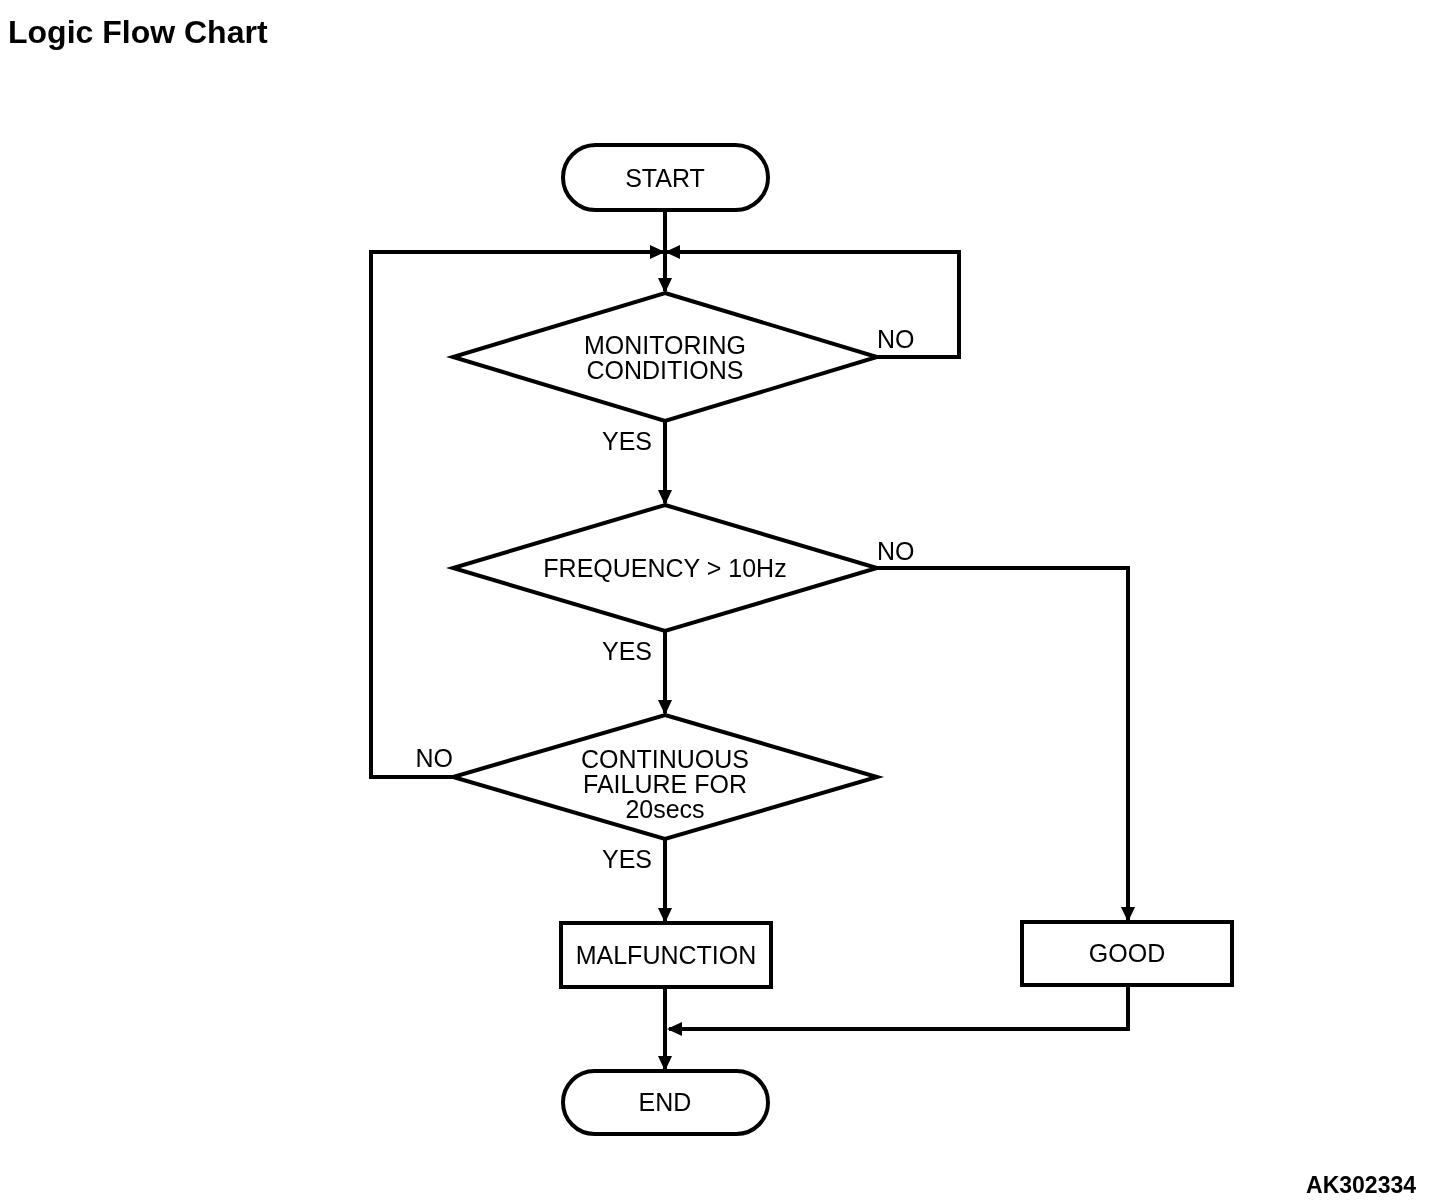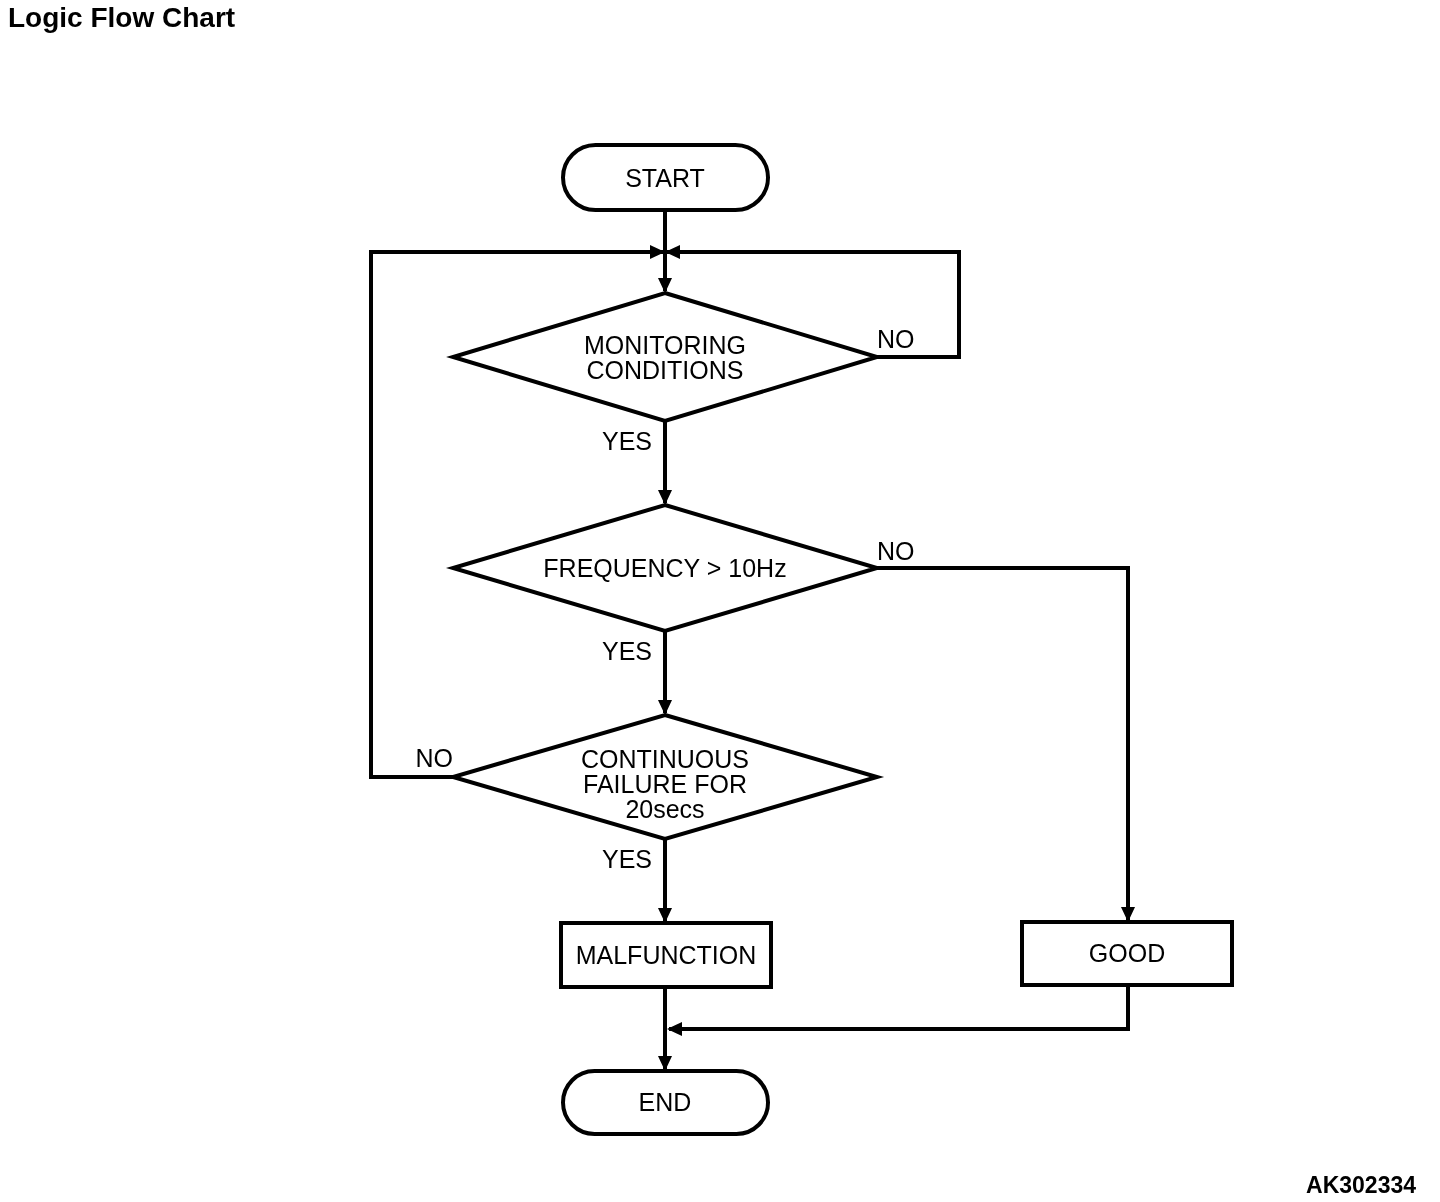--- a/index.html
+++ b/index.html
@@ -11,22 +11,22 @@
     position: relative;
     width: 1440px;
     height: 1202px;
     background: #ffffff;
     font-family: "Liberation Sans", sans-serif;
     overflow: hidden;
   }
   .title {
     position: absolute;
     left: 8px;
-    top: 4px;
-    font-size: 28px;
+    top: 16px;
+    font-size: 32px;
     line-height: 1;
     font-weight: bold;
     color: #000000;
     letter-spacing: 0px;
   }
   svg.canvas {
     position: absolute;
     left: 0;
     top: 0;
   }

